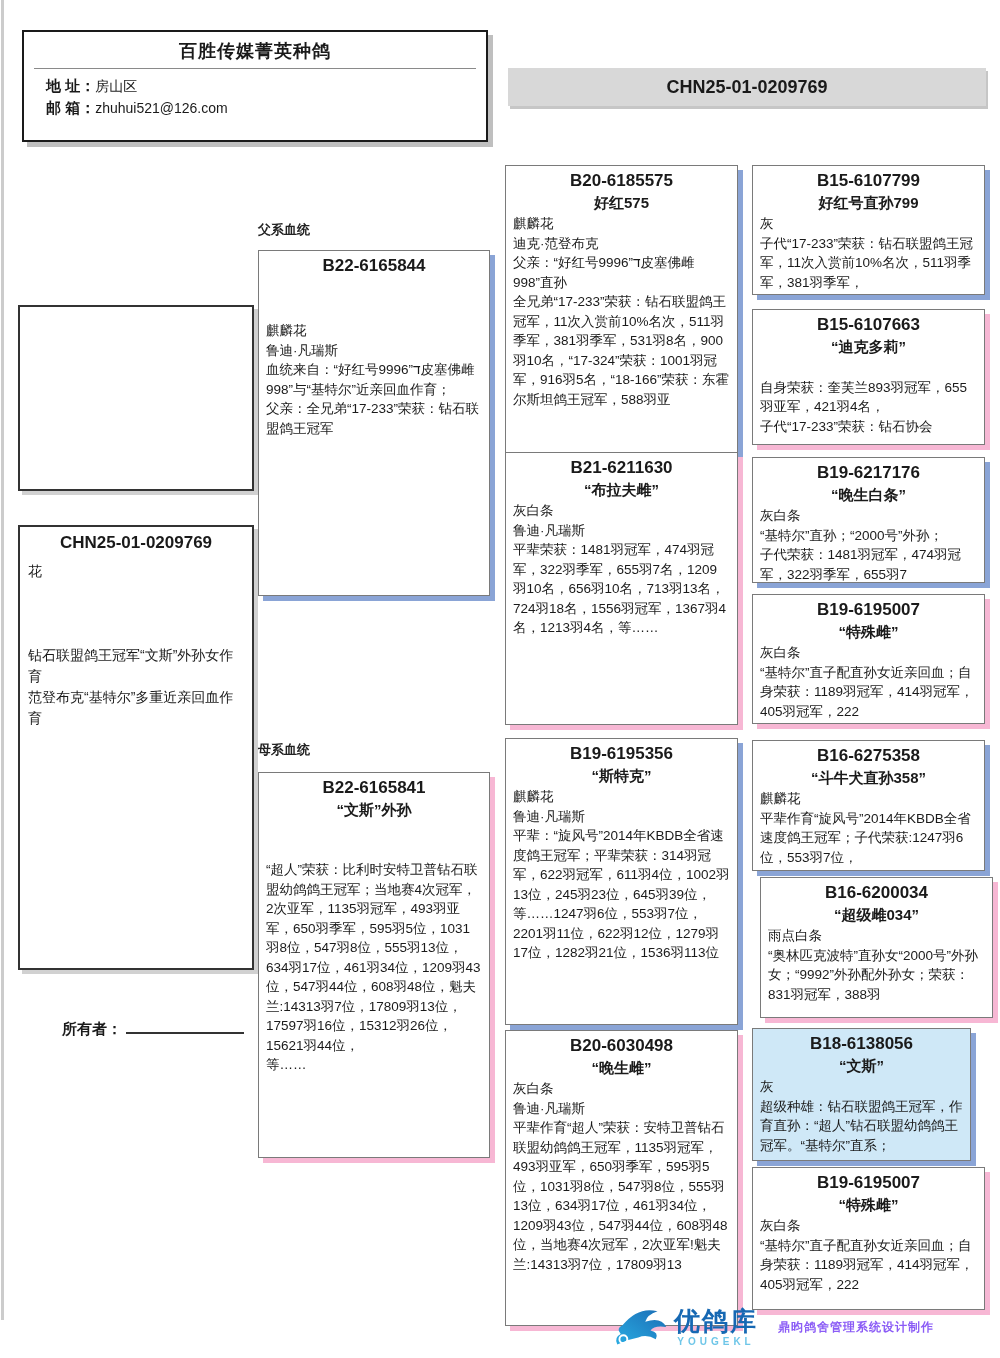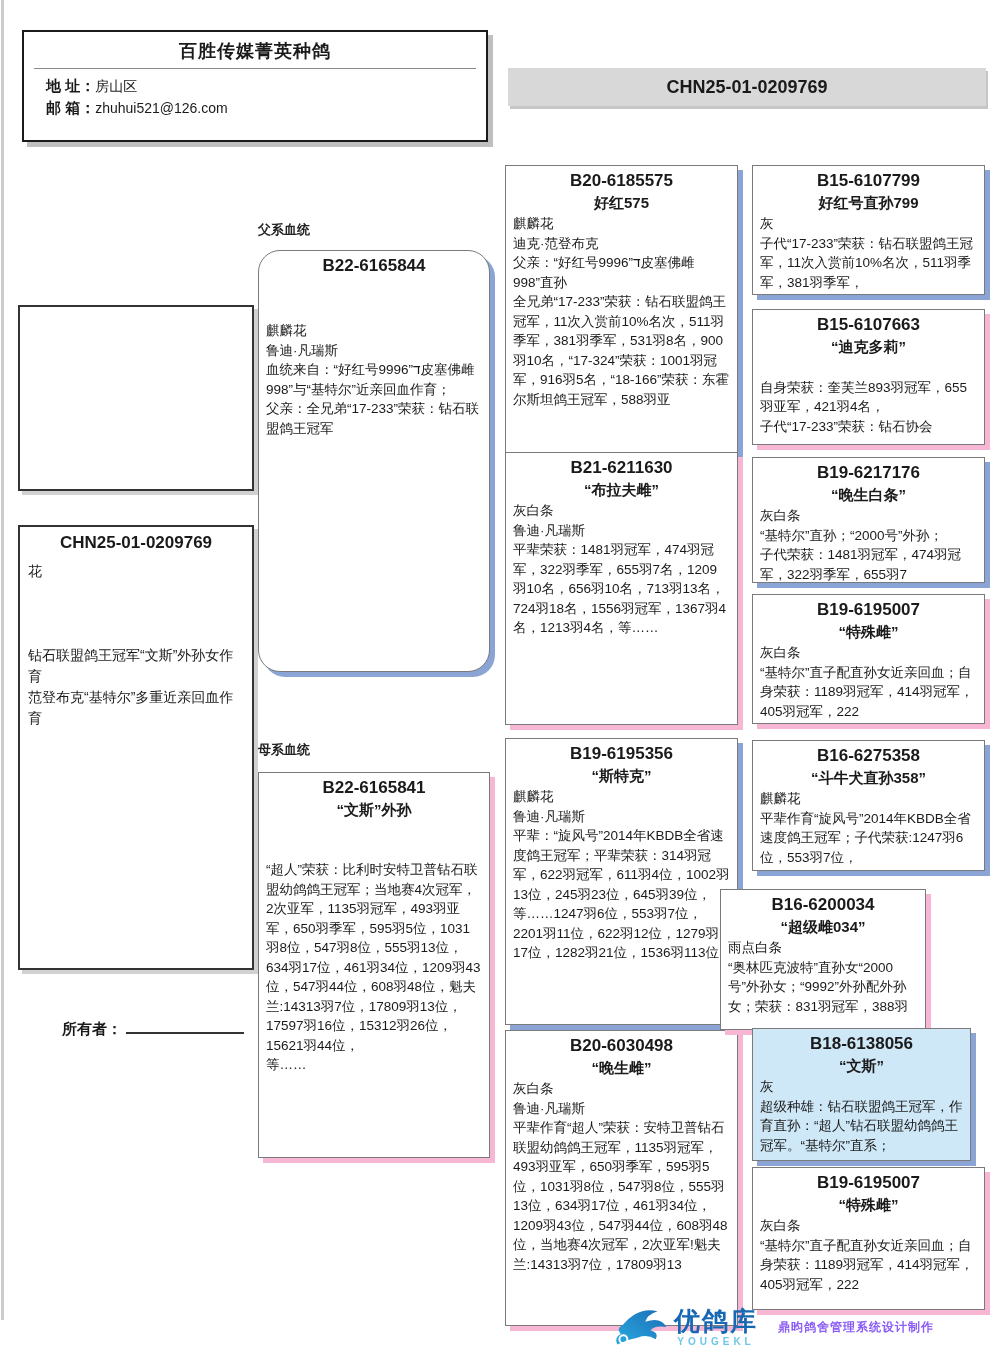--- a/index.html
+++ b/index.html
@@ -88,21 +88,21 @@
 范登布克“基特尔”多重近亲回血作育</div>
   </div>
 
   <div class="owner">
     <span>所有者：</span><span class="owner-line"></span>
   </div>
 
   <div class="lineage-label" style="left:258px;top:221px;">父系血统</div>
   <div class="lineage-label" style="left:258px;top:741px;">母系血统</div>
 
-  <div class="pbox male" style="left:258px;top:250px;width:232px;height:422px;border-radius:22px;">
+  <div class="pbox male" style="left:258px;top:250px;width:232px;height:346px;">
     <div class="pring">B22-6165844</div>
     <div class="pname"></div>
     <div class="pbody">
 
 麒麟花
 鲁迪·凡瑞斯
 血统来自：“好红号9996”ד皮塞佛雌998”与“基特尔”近亲回血作育；
 父亲：全兄弟“17-233”荣获：钻石联盟鸽王冠军</div>
   </div>
   <div class="pbox female" style="left:258px;top:772px;width:232px;height:386px;">
@@ -169,21 +169,21 @@
     <div class="pname">“特殊雌”</div>
     <div class="pbody">灰白条
 “基特尔”直子配直孙女近亲回血；自身荣获：1189羽冠军，414羽冠军，405羽冠军，222</div>
   </div>
   <div class="pbox male" style="left:752px;top:740px;width:233px;height:131px;">
     <div class="pring">B16-6275358</div>
     <div class="pname">“斗牛犬直孙358”</div>
     <div class="pbody">麒麟花
 平辈作育“旋风号”2014年KBDB全省速度鸽王冠军；子代荣获:1247羽6位，553羽7位，</div>
   </div>
-  <div class="pbox female" style="left:720px;top:877px;width:206px;height:141px;margin-top:12px;">
+  <div class="pbox female" style="left:760px;top:877px;width:233px;height:141px;">
     <div class="pring">B16-6200034</div>
     <div class="pname">“超级雌034”</div>
     <div class="pbody">雨点白条
 “奥林匹克波特”直孙女“2000号”外孙女；“9992”外孙配外孙女；荣获：831羽冠军，388羽</div>
   </div>
   <div class="pbox male hl" style="left:752px;top:1028px;width:219px;height:133px;">
     <div class="pring">B18-6138056</div>
     <div class="pname">“文斯”</div>
     <div class="pbody">灰
 超级种雄：钻石联盟鸽王冠军，作育直孙：“超人”钻石联盟幼鸽鸽王冠军。“基特尔”直系；</div>

